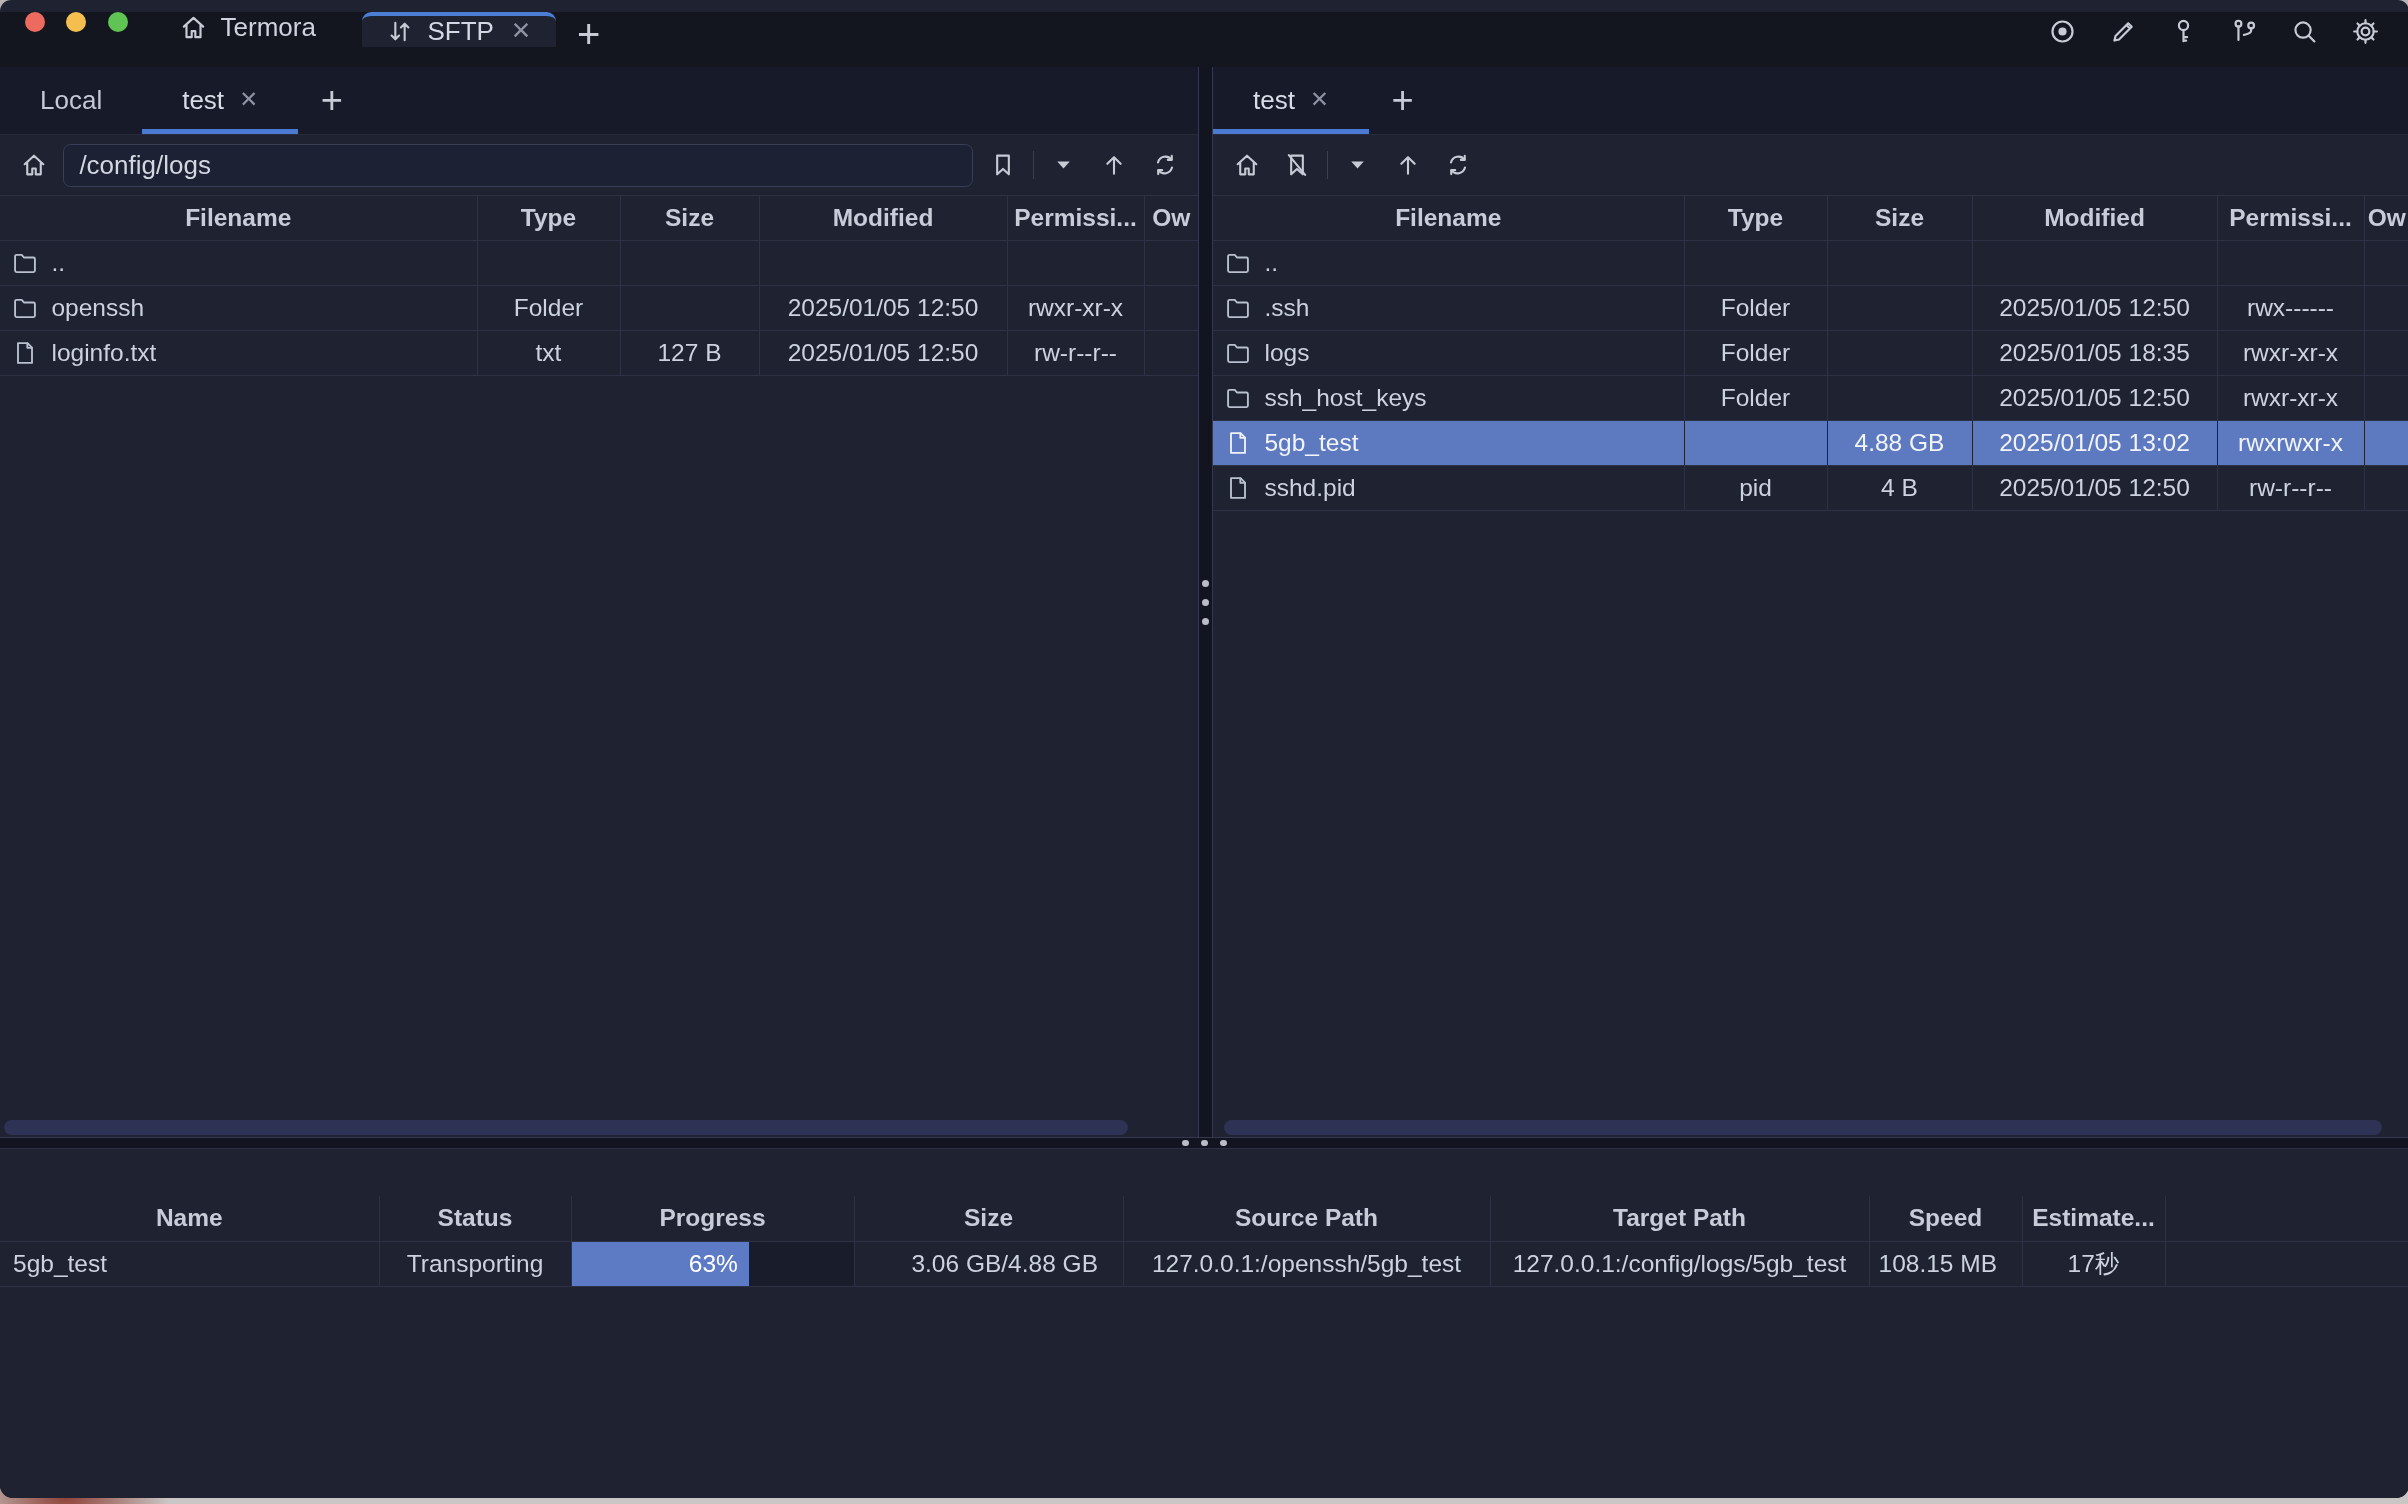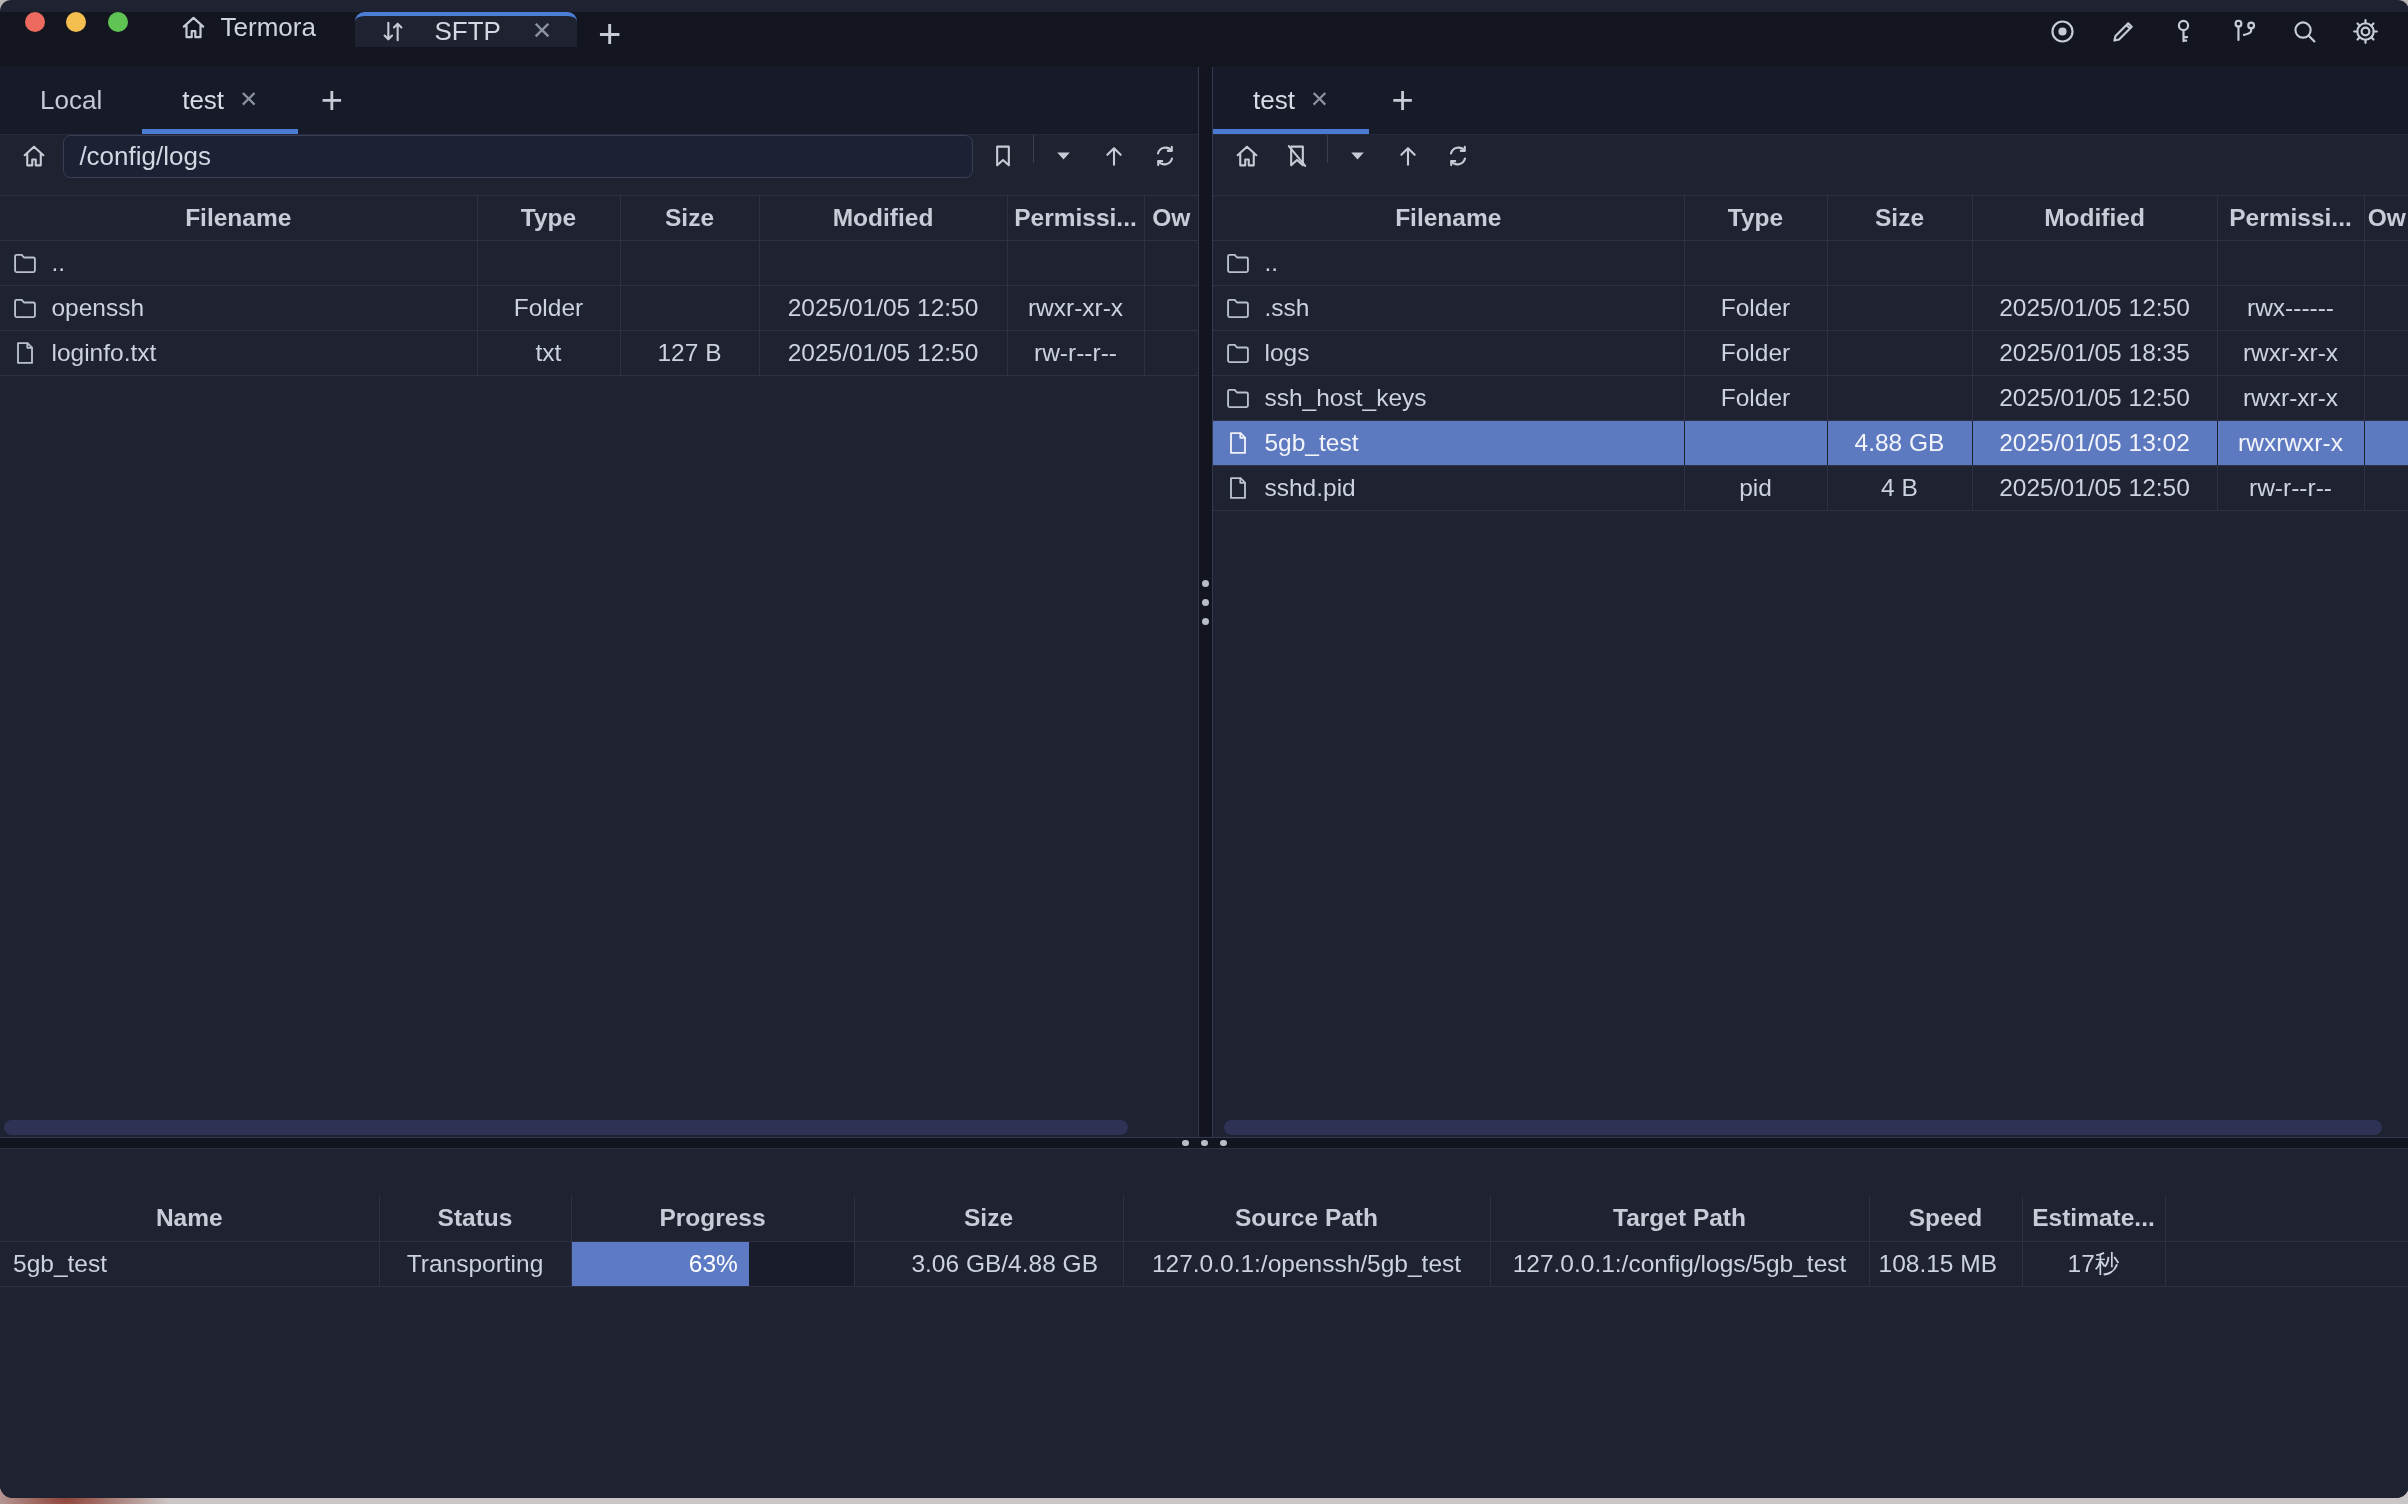--- a/index.html
+++ b/index.html
@@ -17,21 +17,21 @@
        background:radial-gradient(closest-side,#8d3f35,rgba(141,63,53,0));}
   .window{position:absolute;left:0;top:0;width:2409px;height:1498px;background:var(--content);
        border-radius:11.3px 11.3px 13px 13px;overflow:hidden}
   
   .titlebar{position:absolute;left:0;top:12px;width:100%;height:67px;background:var(--titlebar);
        display:flex;align-items:flex-start}
   .traffic{display:flex;align-items:center;gap:21.7px;padding:0 23.5px 0 24.5px}
   .light{width:20px;height:20px;border-radius:50%}
   .light.red{background:#ed6a5e}.light.yellow{background:#f4bf4f}.light.green{background:#60c454}
   .apptab{display:flex;align-items:center;gap:12.2px;padding:0 28px;color:#ced3de;font-size:26px}
-  .tab-active{display:flex;align-items:center;gap:27px;padding:0 24.5px;margin-left:11px;
+  .tab-active{display:flex;align-items:center;gap:13px;padding:0 24.5px;margin-left:18px;
        background:var(--content);border-top:4.7px solid var(--accent);
        border-radius:9.4px 9.4px 0 0;color:#d3d8e3;font-size:26px}
   .tab-x{color:#8d93a2;font-size:24.5px;line-height:1;margin-left:3.8px;cursor:default}
   .newtab{display:flex;align-items:center;justify-content:center;width:66px;color:#c6cbd6;
        font-size:40px;font-weight:300}
   .tb-spacer{flex:1}
   .tb-actions{display:flex;align-items:center;gap:22.6px;padding-right:24.5px}
   .tb-btn{width:38px;height:38px;display:flex;align-items:center;justify-content:center;color:var(--icon)}
   .tb-btn svg{width:29px;height:29px}
   svg{stroke:currentColor;fill:none;stroke-width:1.8;stroke-linecap:round;stroke-linejoin:round}
@@ -43,21 +43,21 @@
        border-left:0.9px solid var(--split-br);border-right:0.9px solid var(--split-br);
        display:flex;flex-direction:column;align-items:center;justify-content:center;gap:11.3px}
   .vsplit i,.hsplit i{width:7.5px;height:7.5px;border-radius:50%;background:#b9bdc7;display:block}
   .ptabs{height:68px;border-bottom:0.9px solid #262a3a;background:var(--tabstrip);
        display:flex;align-items:stretch;font-size:26px;color:#c4c9d6}
   .ptab{display:flex;align-items:center;gap:11.3px;padding:0 40px;position:relative}
   .ptab.active{color:#d7dce7}
   .ptab.active::after{content:"";position:absolute;left:0;right:0;bottom:0;height:4.7px;background:#4a7ad1}
   .ptab .tab-x{font-size:22.6px}
   .ptab-add{display:flex;align-items:center;padding:0 22.6px;font-size:38px;font-weight:300;color:#c6cbd6}
-  .toolbar{height:60px;display:flex;align-items:flex-start;padding:0 13px;gap:9.4px}
+  .toolbar{height:60px;display:flex;align-items:center;padding:0 13px;gap:9.4px}
   .tool-btn{width:41px;height:41px;display:flex;align-items:center;justify-content:center;color:var(--icon);flex:0 0 auto}
   .tool-btn svg{width:28px;height:28px}
   .path-input{flex:1;height:43px;background:var(--input-bg);border:1.4px solid var(--input-br);
        border-radius:7.5px;color:#d2d7e2;font-size:26px;padding:0 15px;outline:none;min-width:0;
        font-family:"Liberation Sans","DejaVu Sans",sans-serif}
   .tool-sep{width:0.9px;height:28px;background:#3a3f52;flex:0 0 auto}
   .caret{color:var(--icon)}
   .caret svg{width:15px;height:11.3px}
   
   table{border-collapse:collapse;table-layout:fixed;width:100%;color:var(--txt);font-size:24.5px}

